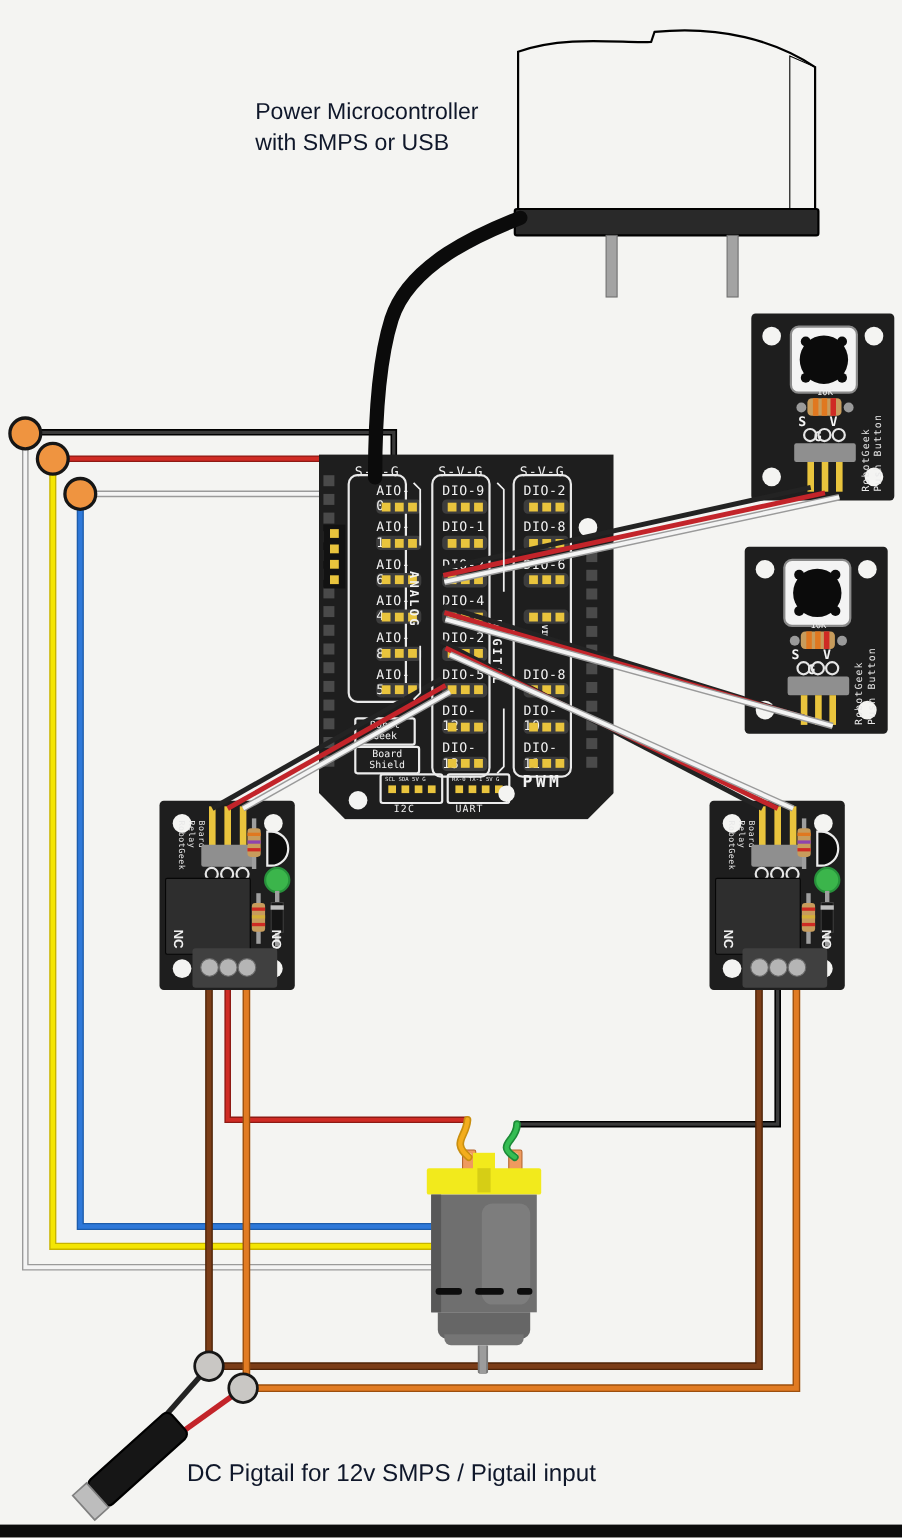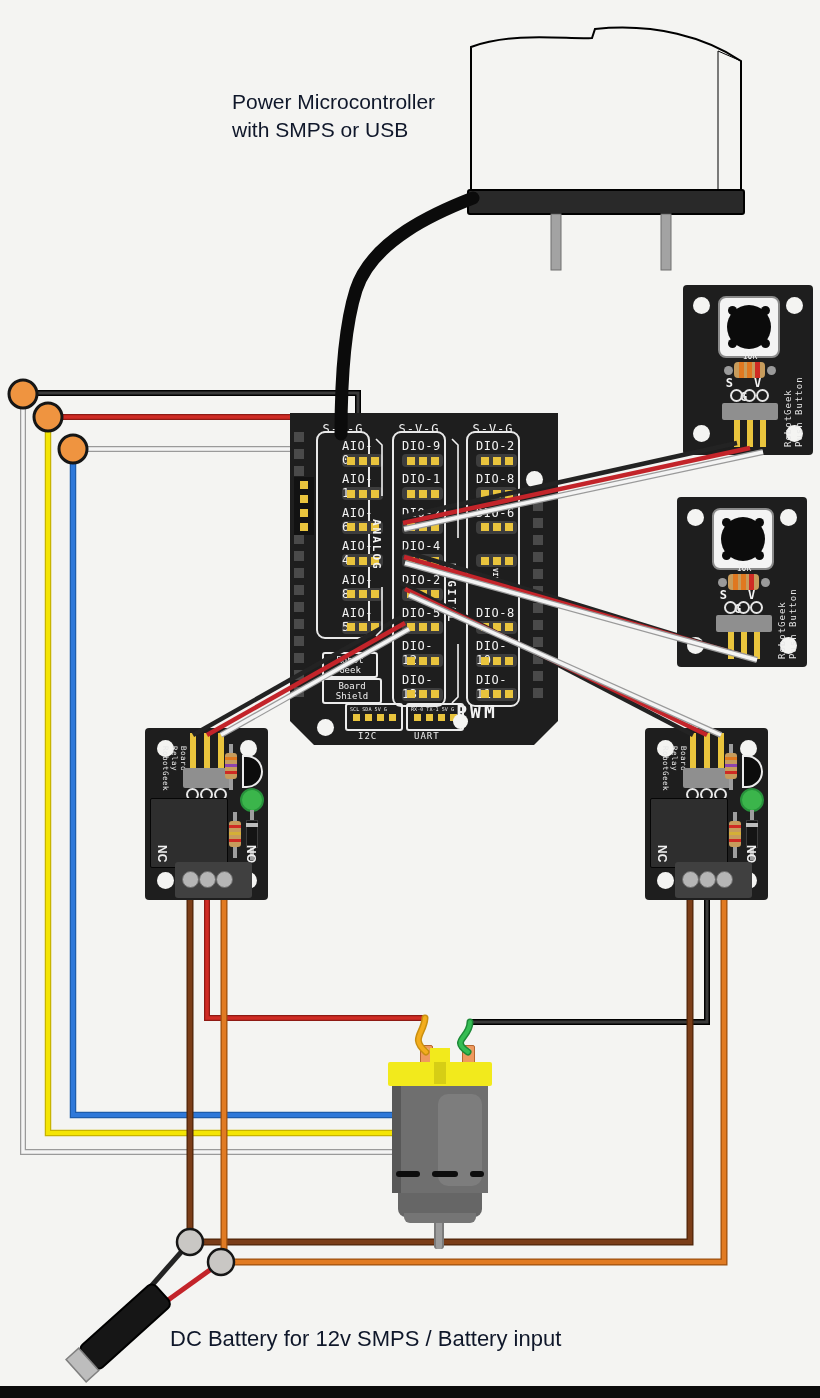--- a/index.html
+++ b/index.html
@@ -369,21 +369,21 @@
               <i></i>
               <i></i>
               <i></i>
             </div>
           </div>
         </div>
 
       <div class="grouplabel vtext-down mono" style="left:80px;top:86px;height:92px;width:14px;">ANALOG</div>
       <div class="grouplabel vtext-down mono" style="left:155px;top:128px;height:104px;width:14px;">DIGITAL</div>
       <div class="grouplabel vtext-down mono" style="left:201px;top:150px;height:22px;width:10px;font-size:7px;letter-spacing:0;">VIN</div>
-      <div class="grouplabel mono" style="left:160px;top:288px;width:54px;font-size:18px;letter-spacing:3px;">PWM</div>
+      <div class="grouplabel mono" style="left:176px;top:288px;width:54px;font-size:15px;letter-spacing:3px;">PWM</div>
 
       <div class="logo-box mono" style="left:32px;top:239px;width:48px;">
         <span>Robot</span><br>
         <span>Geek</span>
       </div>
       <div class="logo-box mono" style="left:32px;top:265px;width:52px;">
         <span>Board</span><br>
         <span>Shield</span>
       </div>
 
@@ -655,15 +655,15 @@
     <circle class="jorange" cx="73" cy="449" r="14"></circle>
 
     <path class="wline" d="M376,439 L382,445 L382,496 M382,587 L382,630 L376,636"></path>
     <path class="wline" d="M452,439 L458,445 L458,538 M458,644 L458,697 L452,703"></path>
   </svg>
 
   <div class="note" id="power-note">
     <span>Power Microcontroller</span><br>
     <span>with SMPS or USB</span>
   </div>
-  <div class="note" id="pigtail-note">DC Battery for 12v SMPS / Battery input</div>
+  <div class="note" id="pigtail-note">DC Pigtail for 12v SMPS / Pigtail input</div>
   <div id="bottom-bar"></div>
 </div>
 
 </body></html>

